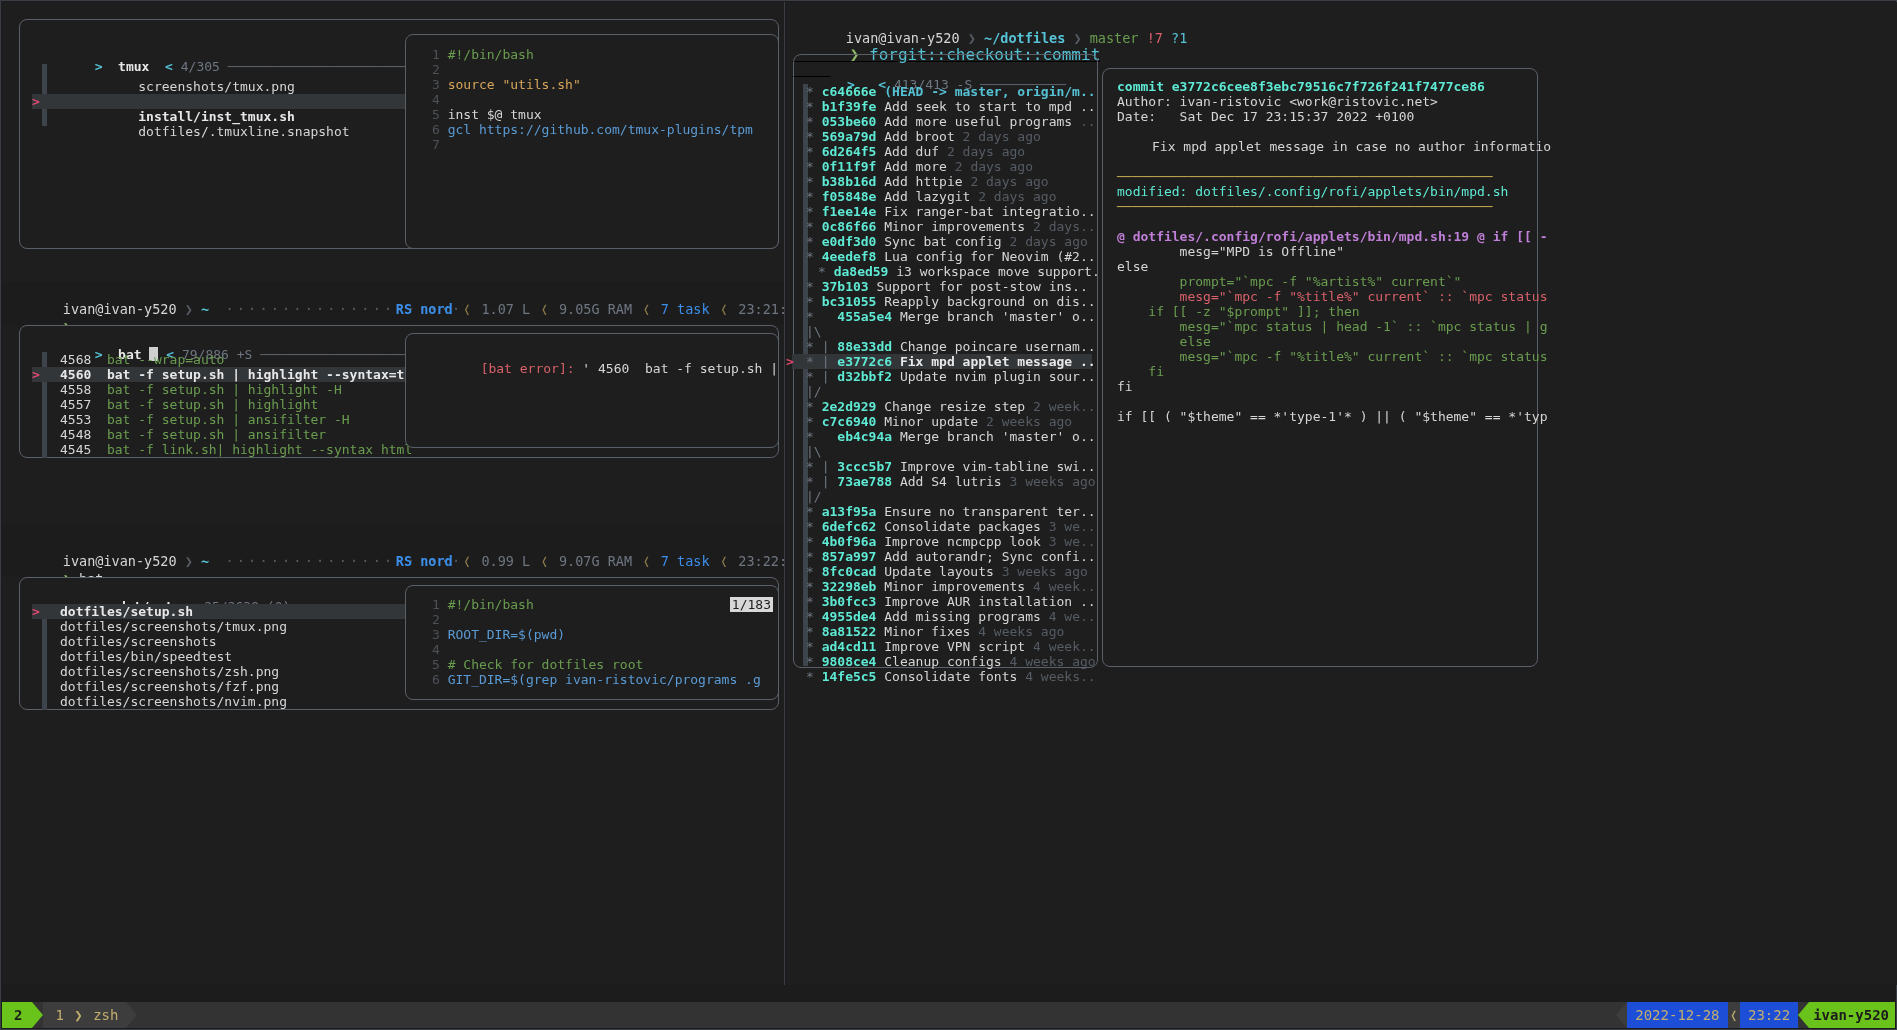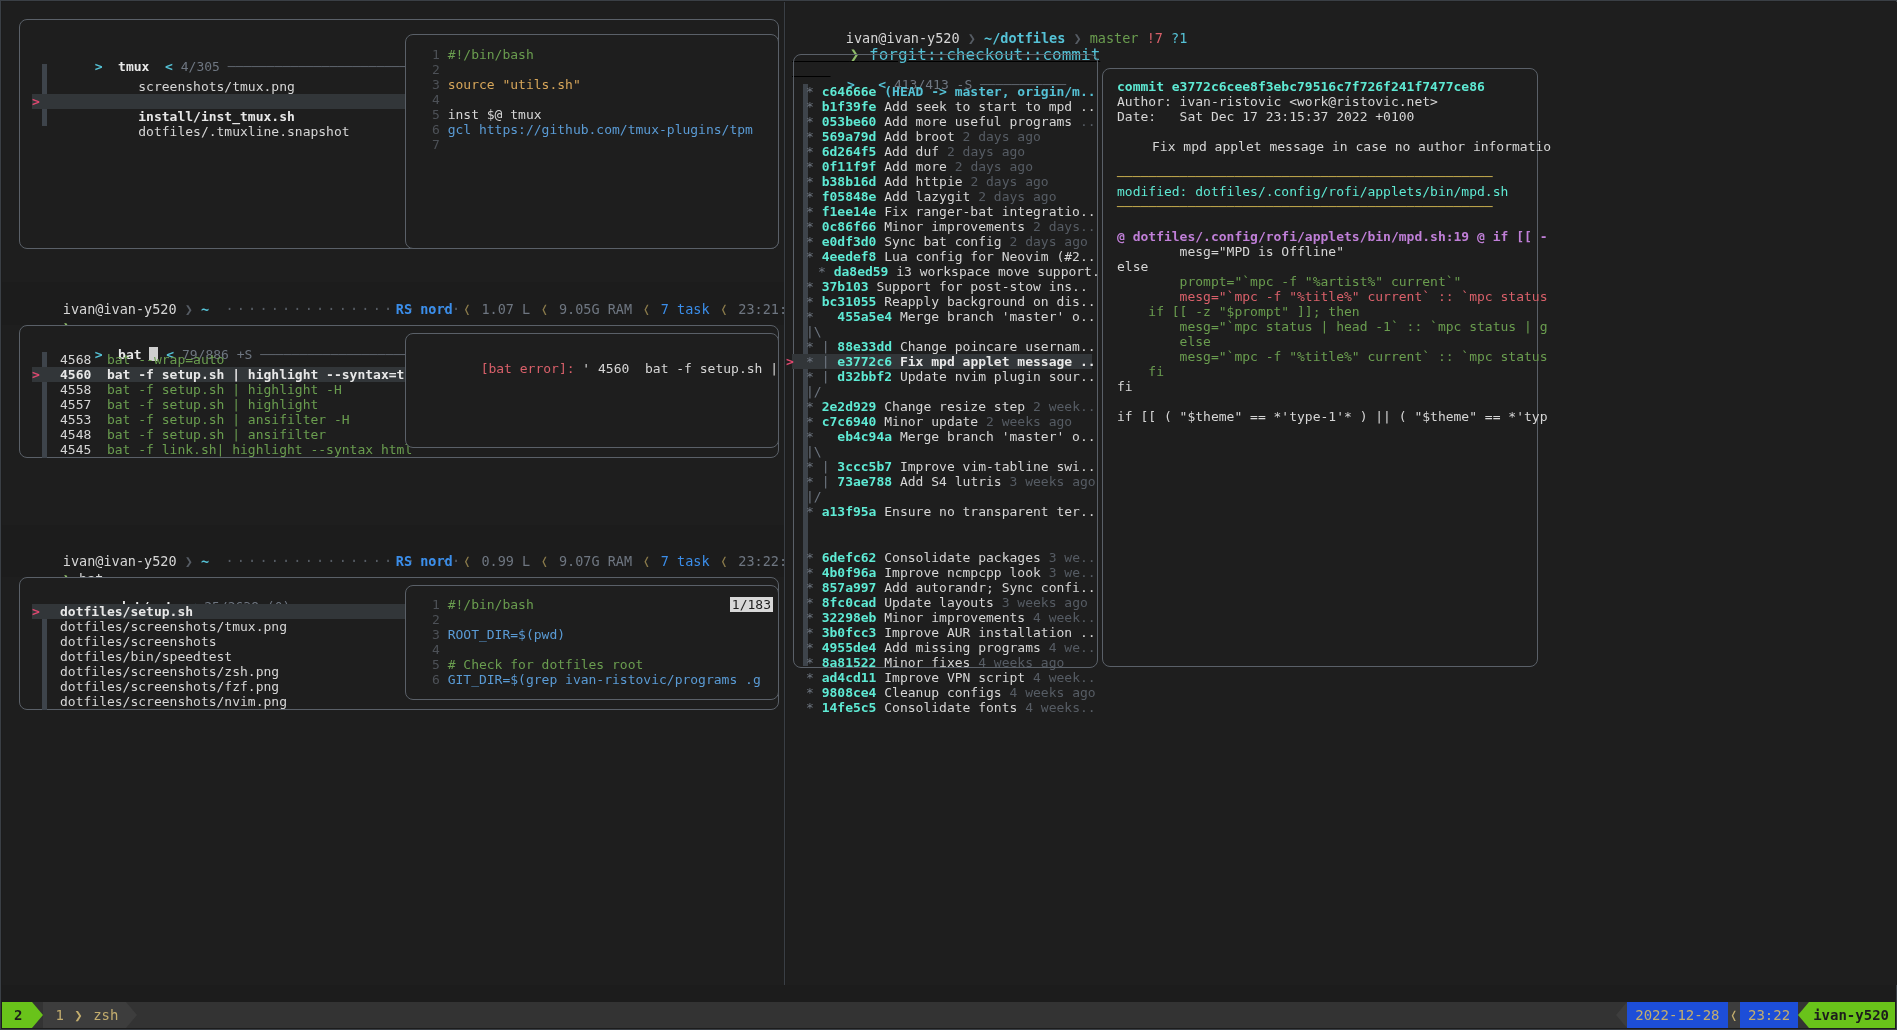--- a/index.html
+++ b/index.html
@@ -335,21 +335,21 @@
       <div class="l15" style="height:15px;"><span class="c-grey">* | </span><span class="c-yellow bold">d32bbf2</span> <span class="c-white">Update nvim plugin sour..</span></div>
       <div class="l15" style="height:15px;"><span class="c-grey">|/</span></div>
       <div class="l15" style="height:15px;"><span class="c-grey">* </span><span class="c-yellow bold">2e2d929</span> <span class="c-white">Change resize step</span> <span class="c-grey2">2 week..</span></div>
       <div class="l15" style="height:15px;"><span class="c-grey">* </span><span class="c-yellow bold">c7c6940</span> <span class="c-white">Minor update</span> <span class="c-grey2">2 weeks ago</span></div>
       <div class="l15" style="height:15px;"><span class="c-grey">*   </span><span class="c-yellow bold">eb4c94a</span> <span class="c-white">Merge branch 'master' o..</span></div>
       <div class="l15" style="height:15px;"><span class="c-grey">|\</span></div>
       <div class="l15" style="height:15px;"><span class="c-grey">* | </span><span class="c-yellow bold">3ccc5b7</span> <span class="c-white">Improve vim-tabline swi..</span></div>
       <div class="l15" style="height:15px;"><span class="c-grey">* | </span><span class="c-yellow bold">73ae788</span> <span class="c-white">Add S4 lutris</span> <span class="c-grey2">3 weeks ago</span></div>
       <div class="l15" style="height:15px;"><span class="c-grey">|/</span></div>
       <div class="l15" style="height:15px;"><span class="c-grey">* </span><span class="c-yellow bold">a13f95a</span> <span class="c-white">Ensure no transparent ter..</span></div>
-      <div class="l15" style="height:15px;margin-top:31px;"><span class="c-grey">* </span><span class="c-yellow bold">6defc62</span> <span class="c-white">Consolidate packages</span> <span class="c-grey2">3 we..</span></div>
+      <div class="l15" style="height:15px;"><span class="c-grey">* </span><span class="c-yellow bold">6defc62</span> <span class="c-white">Consolidate packages</span> <span class="c-grey2">3 we..</span></div>
       <div class="l15" style="height:15px;"><span class="c-grey">* </span><span class="c-yellow bold">4b0f96a</span> <span class="c-white">Improve ncmpcpp look</span> <span class="c-grey2">3 we..</span></div>
       <div class="l15" style="height:15px;"><span class="c-grey">* </span><span class="c-yellow bold">857a997</span> <span class="c-white">Add autorandr; Sync confi..</span></div>
       <div class="l15" style="height:15px;"><span class="c-grey">* </span><span class="c-yellow bold">8fc0cad</span> <span class="c-white">Update layouts</span> <span class="c-grey2">3 weeks ago</span></div>
       <div class="l15" style="height:15px;"><span class="c-grey">* </span><span class="c-yellow bold">32298eb</span> <span class="c-white">Minor improvements</span> <span class="c-grey2">4 week..</span></div>
       <div class="l15" style="height:15px;"><span class="c-grey">* </span><span class="c-yellow bold">3b0fcc3</span> <span class="c-white">Improve AUR installation ..</span></div>
       <div class="l15" style="height:15px;"><span class="c-grey">* </span><span class="c-yellow bold">4955de4</span> <span class="c-white">Add missing programs</span> <span class="c-grey2">4 we..</span></div>
       <div class="l15" style="height:15px;"><span class="c-grey">* </span><span class="c-yellow bold">8a81522</span> <span class="c-white">Minor fixes</span> <span class="c-grey2">4 weeks ago</span></div>
       <div class="l15" style="height:15px;"><span class="c-grey">* </span><span class="c-yellow bold">ad4cd11</span> <span class="c-white">Improve VPN script</span> <span class="c-grey2">4 week..</span></div>
       <div class="l15" style="height:15px;"><span class="c-grey">* </span><span class="c-yellow bold">9808ce4</span> <span class="c-white">Cleanup configs</span> <span class="c-grey2">4 weeks ago</span></div>
       <div class="l15" style="height:15px;"><span class="c-grey">* </span><span class="c-yellow bold">14fe5c5</span> <span class="c-white">Consolidate fonts</span> <span class="c-grey2">4 weeks..</span></div>

